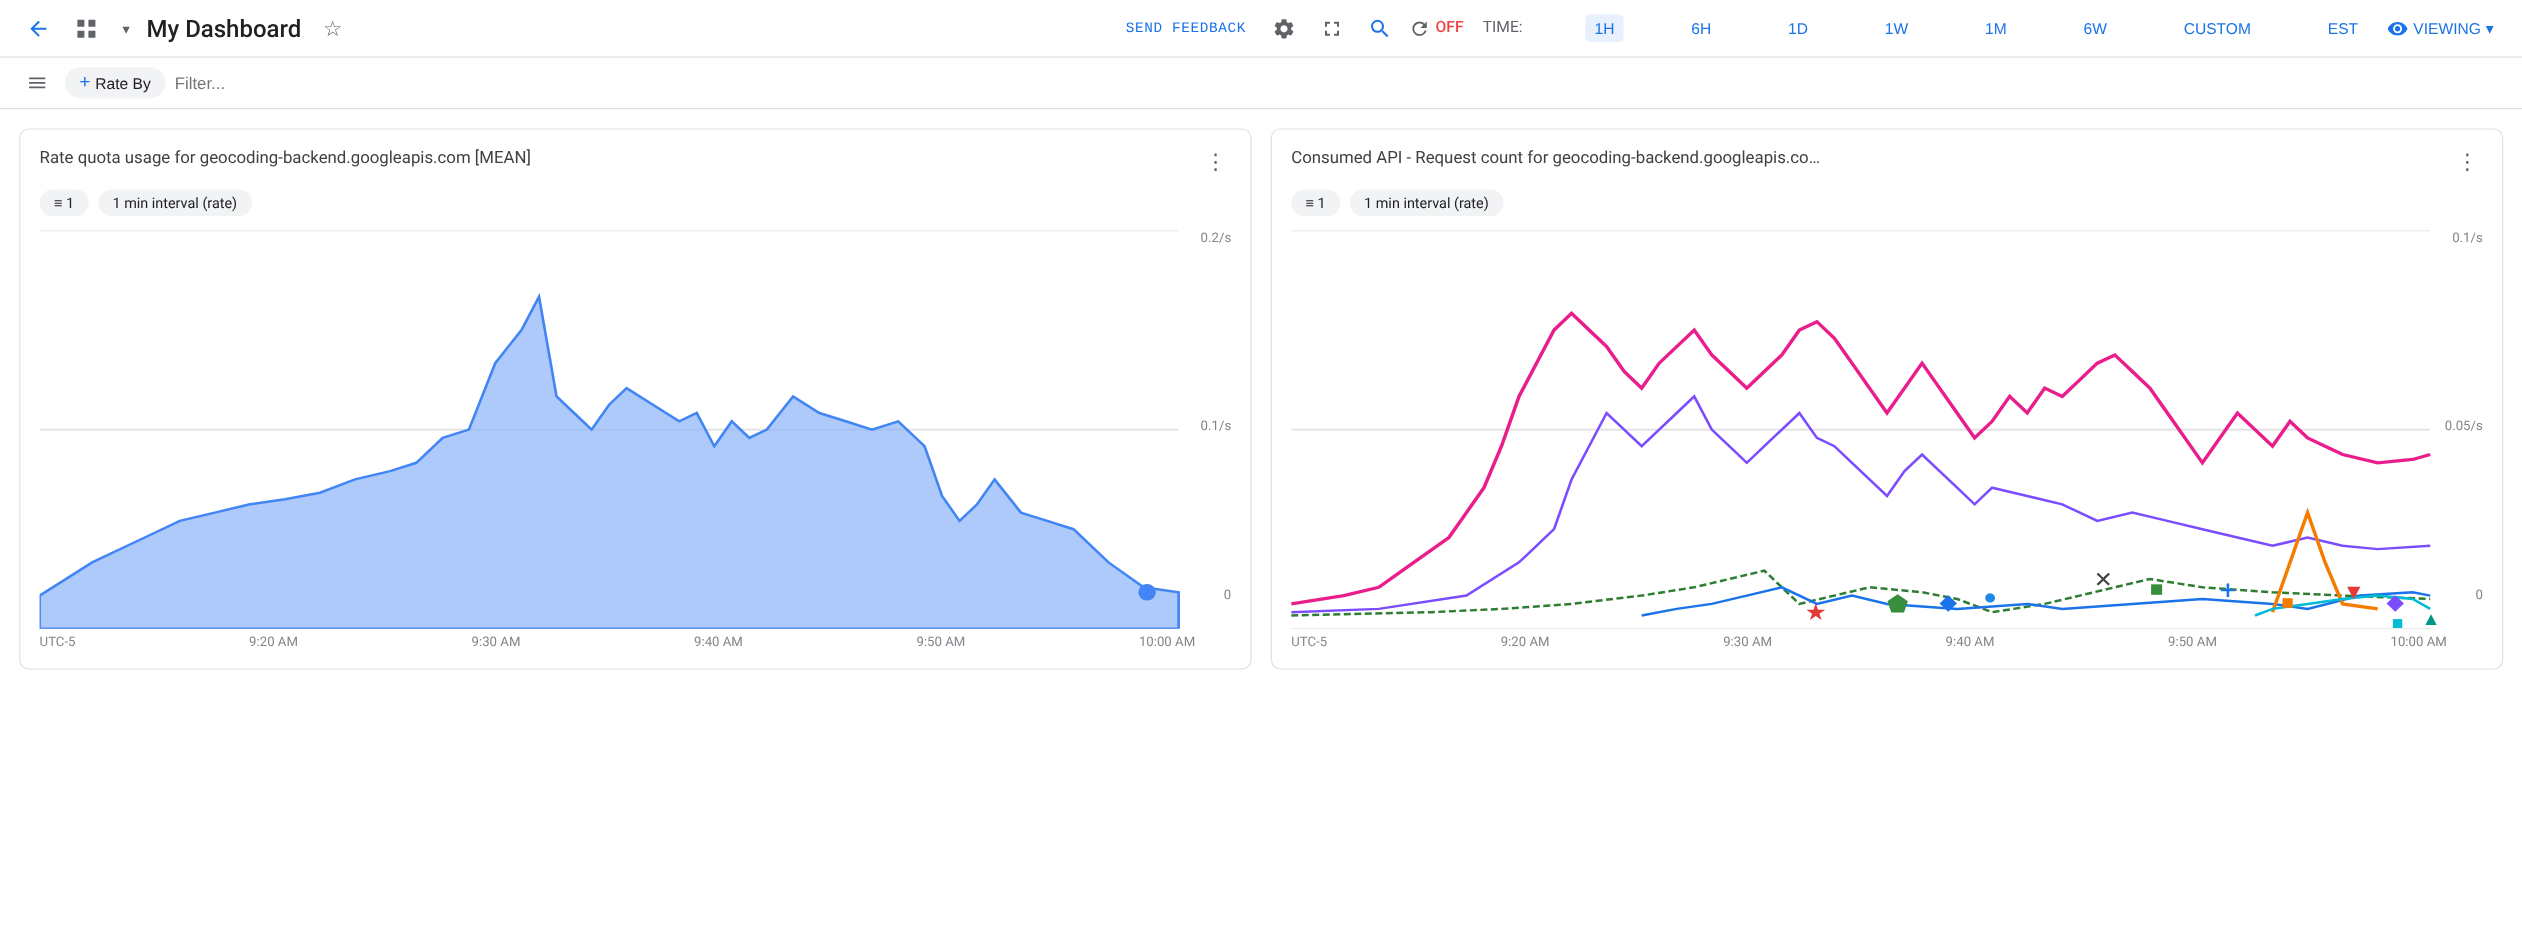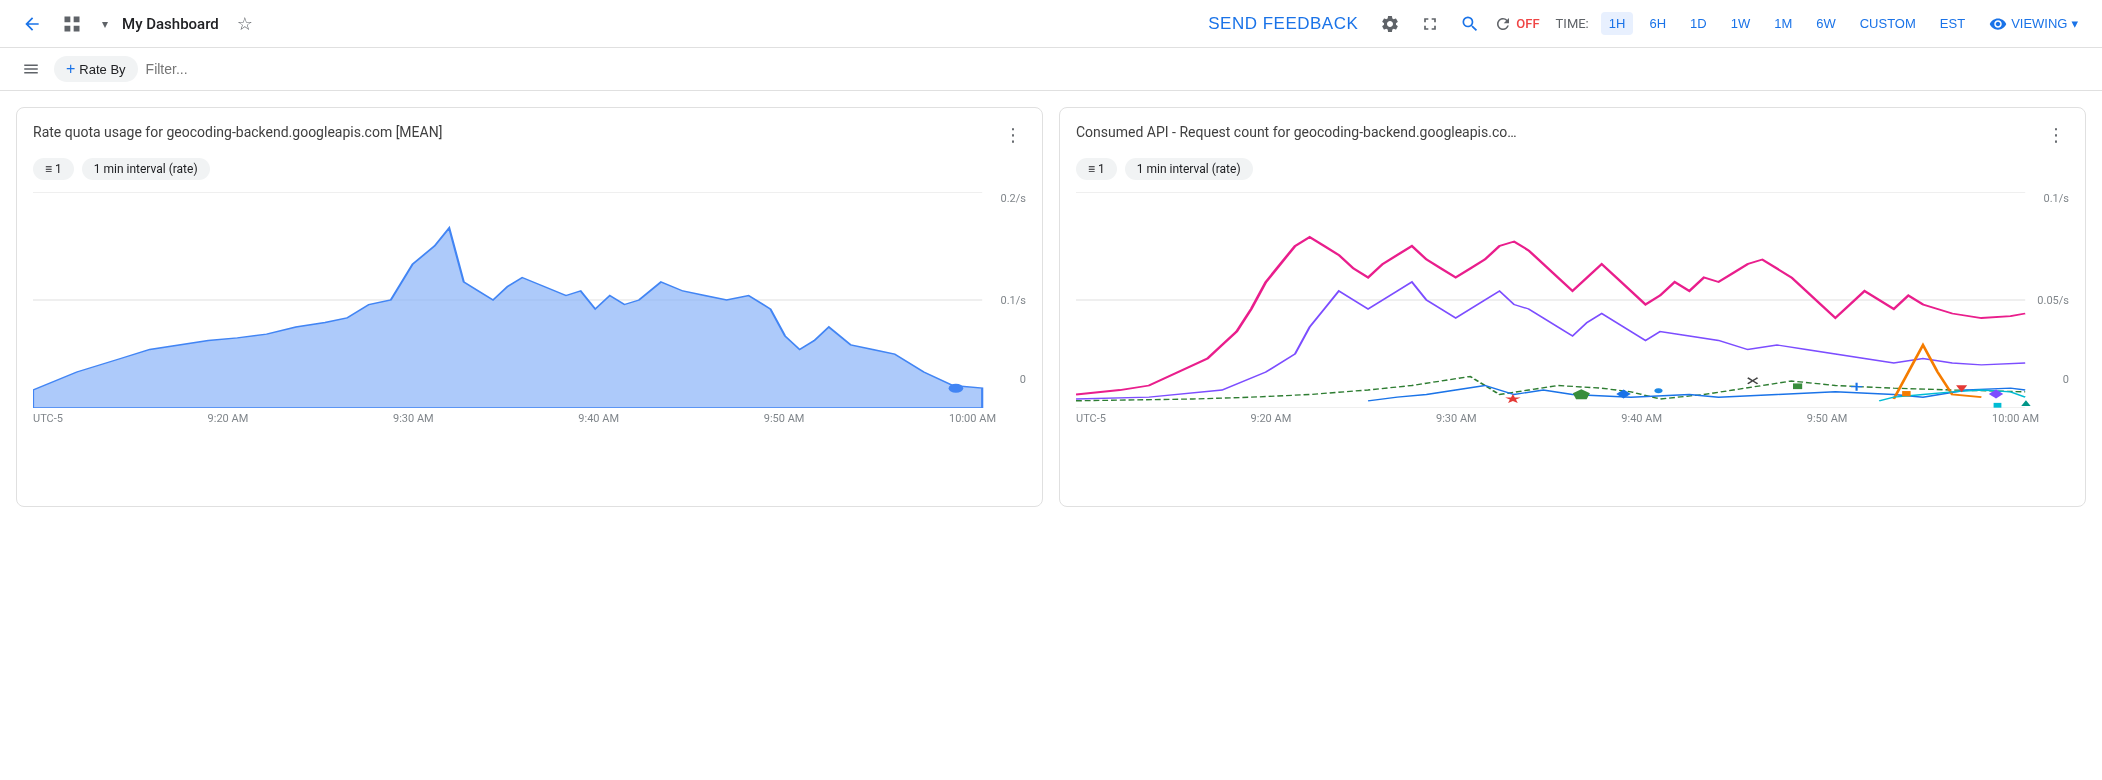--- a/index.html
+++ b/index.html
@@ -8,35 +8,36 @@
     
     .top-nav {
       display: flex;
       align-items: center;
       padding: 0 16px;
       height: 48px;
       border-bottom: 1px solid #e0e0e0;
       gap: 8px;
     }
     .nav-title {
-      font-size: 15px;
+      font-size: 20px;
       font-weight: 500;
       color: #202124;
       margin-right: 4px;
     }
     .nav-spacer { flex: 1; }
     .nav-btn {
       background: none;
       border: none;
       cursor: pointer;
       color: #1a73e8;
-      font-size: 17px;
+      font-size: 12px;
       font-weight: 500;
       padding: 4px 8px;
       letter-spacing: 0.5px;
+      font-family: Liberation Mono, monospace;
     }
     .nav-icon-btn {
       background: none;
       border: none;
       cursor: pointer;
       color: #5f6368;
       padding: 4px 6px;
       display: flex;
       align-items: center;
       justify-content: center;
@@ -49,20 +50,21 @@
       font-weight: 400;
     }
     .time-btn {
       background: none;
       border: none;
       cursor: pointer;
       color: #1a73e8;
       font-size: 13px;
       font-weight: 500;
       padding: 4px 8px;
+      margin-left: 40px;
     }
     .time-btn.active {
       background: #e8f0fe;
       border-radius: 4px;
       color: #1a73e8;
     }
     .viewing-btn {
       display: flex;
       align-items: center;
       background: none;
@@ -152,21 +154,21 @@
       font-size: 12px;
       color: #202124;
       display: flex;
       align-items: center;
       gap: 4px;
     }
 
     
     .chart-area {
       position: relative;
-      height: 216px;
+      height: 332px;
       margin-top: 12px;
     }
     .chart-svg {
       width: 100%;
       height: 100%;
     }
     .y-label {
       position: absolute;
       right: 0;
       font-size: 11px;

